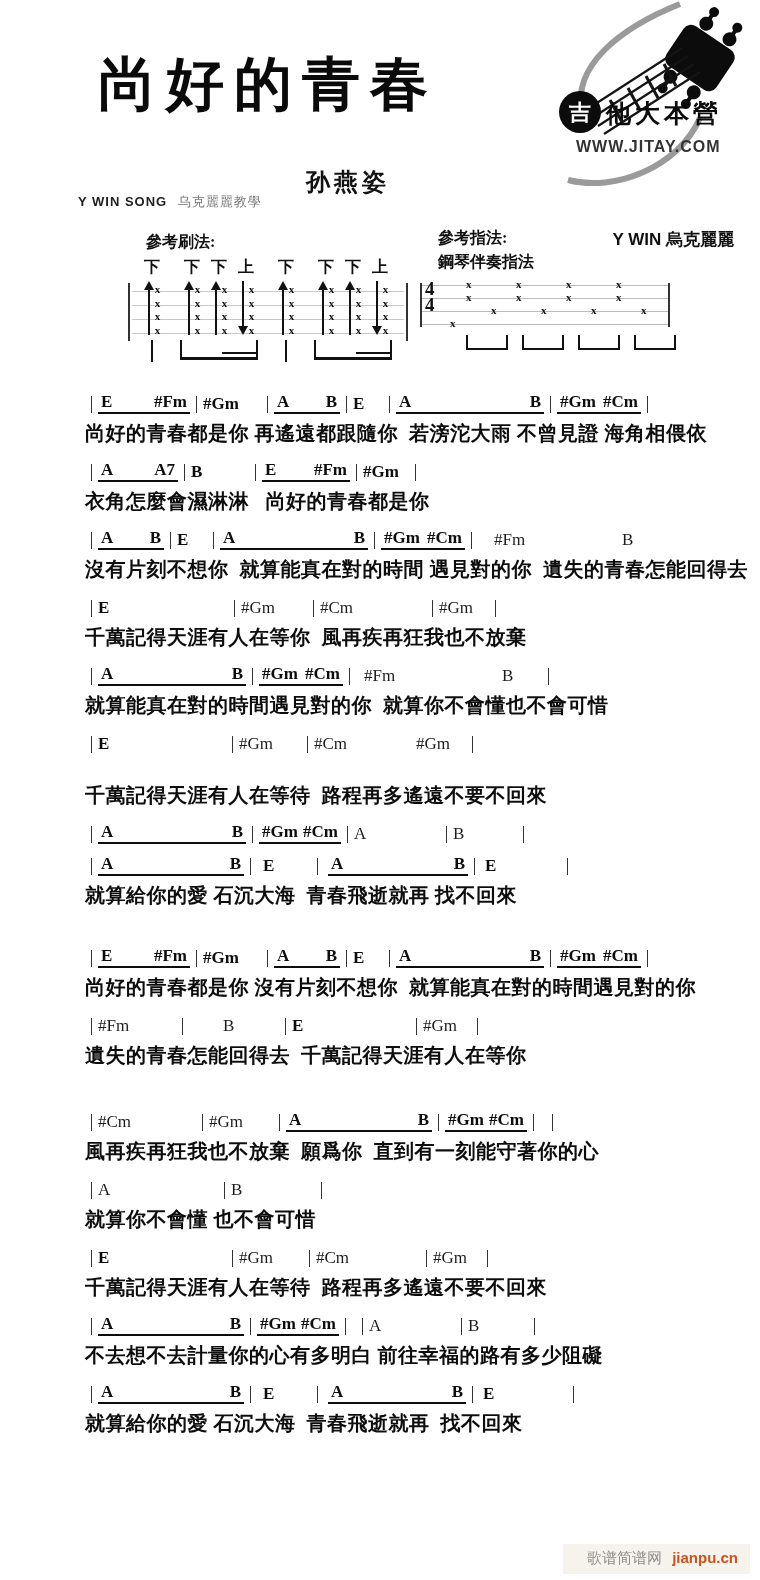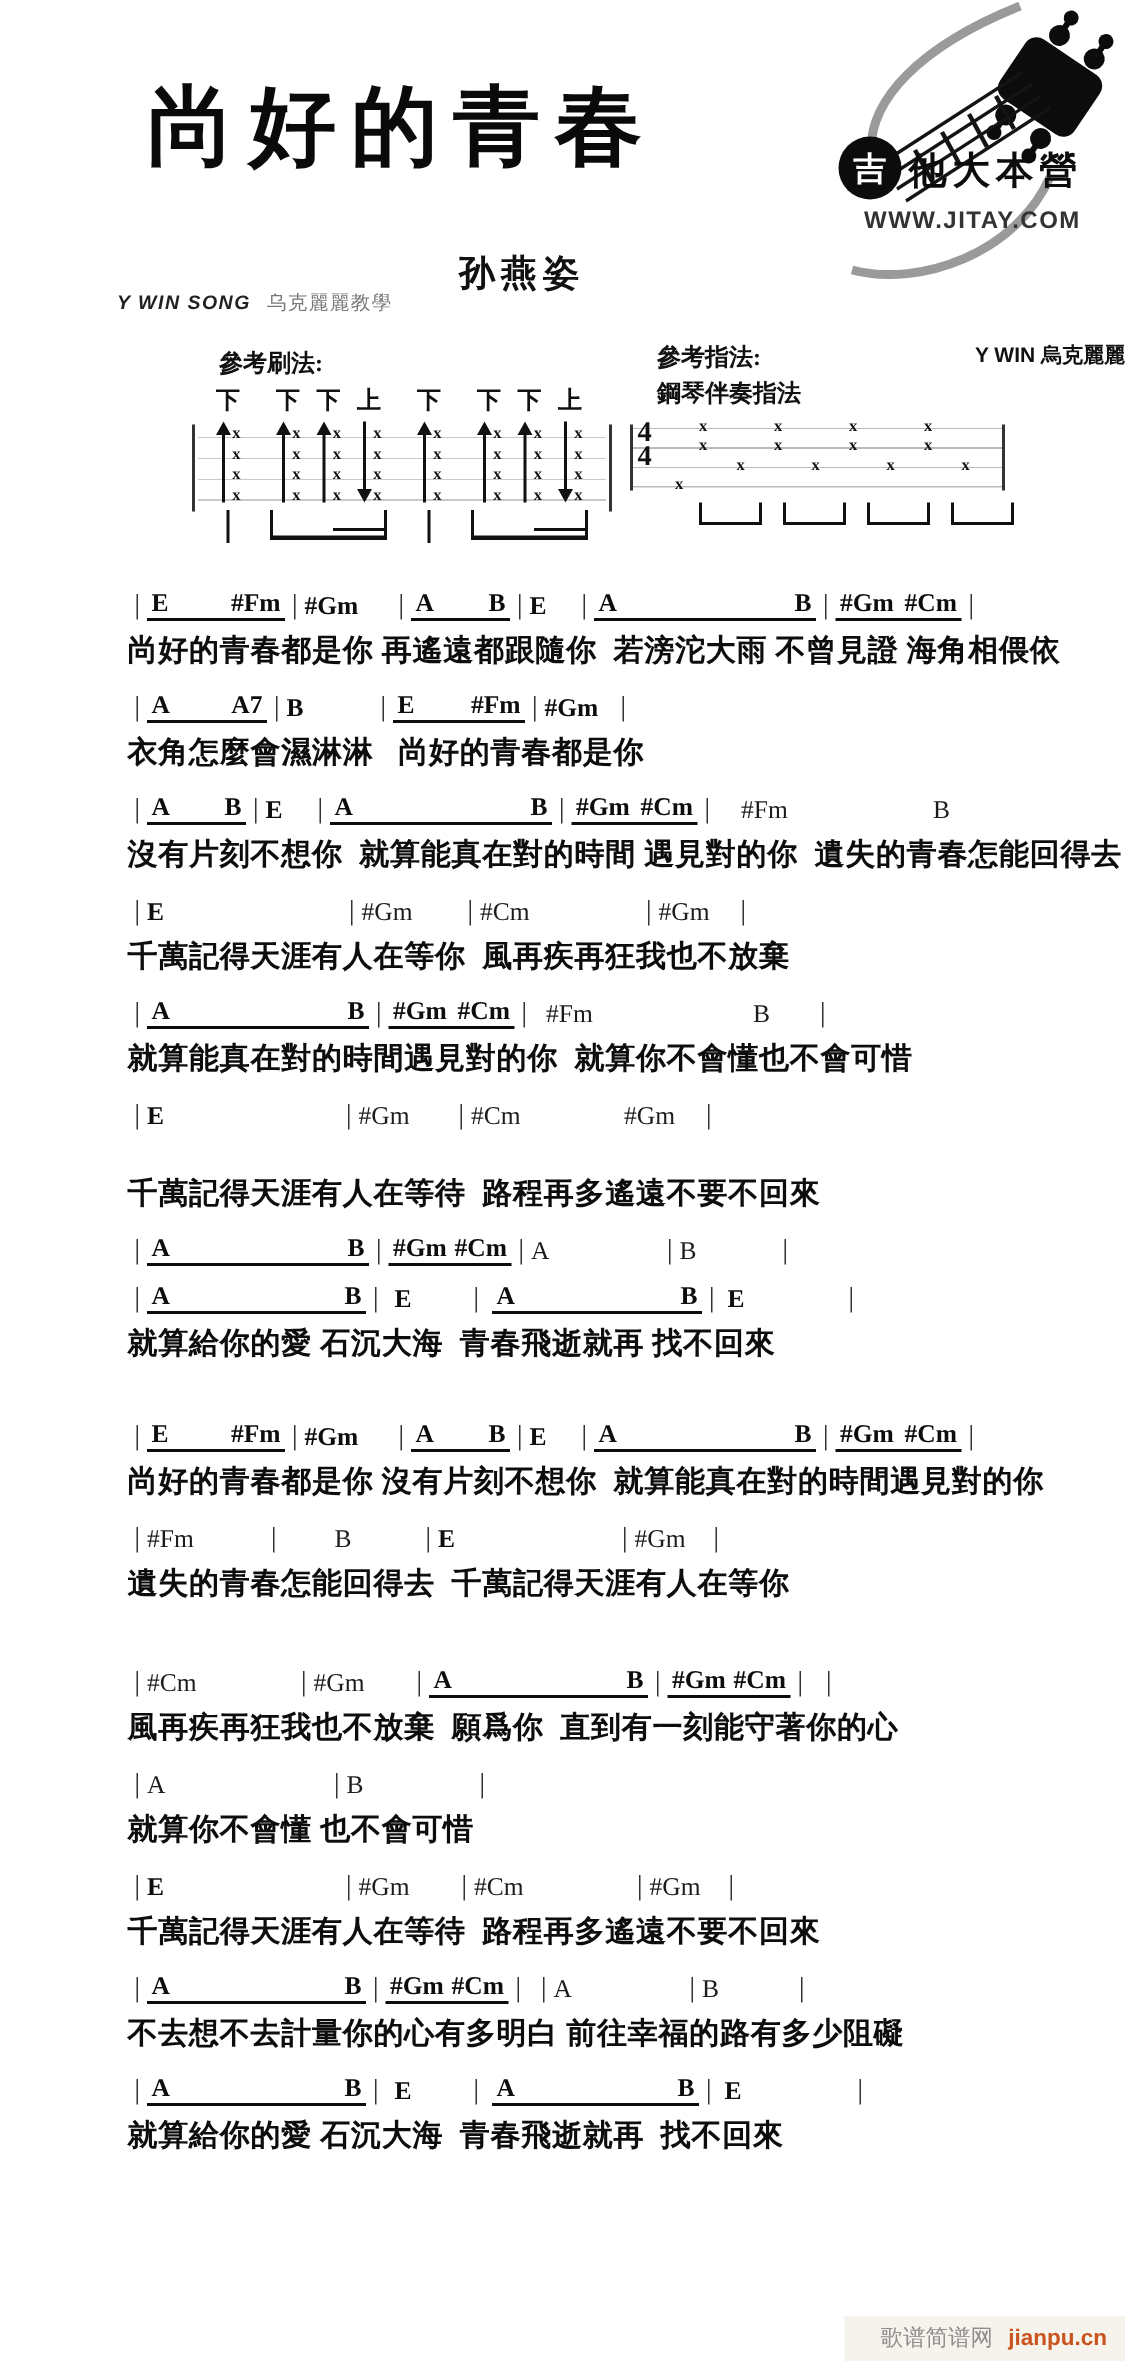--- a/index.html
+++ b/index.html
@@ -6,21 +6,21 @@
   html,body { width:760px; height:1580px; background:#fff; overflow:hidden;
               font-family:"Liberation Sans","DejaVu Sans",sans-serif; color:#111; }
   .page { position:relative; width:760px; height:1580px; background:#fff; }
 
   
   .title { position:absolute; left:98px; top:46px; font-size:58px; font-weight:800;
            letter-spacing:10px; font-family:"DejaVu Sans",sans-serif; color:#0a0a0a; }
   .artist { position:absolute; left:306px; top:166px; font-size:24px; font-weight:700;
             letter-spacing:4px; }
   .credit { position:absolute; left:78px; top:193px; font-size:13px; letter-spacing:1px; }
-  .credit .en { font-weight:700; color:#222;font-style:italic; }
+  .credit .en { font-weight:700; color:#222; }
   .credit .zh { color:#777; margin-left:6px; }
 
   
   .logo { position:absolute; right:0px; top:0px; width:250px; height:195px; }
 
   
   .strum-section { position:absolute; left:128px; top:232px; width:280px; }
   .sec-label { font-family:"Liberation Serif","DejaVu Serif",serif; font-weight:700;
                font-size:16px; margin-left:18px; }
   .strum-diagram { position:relative; margin-top:4px; padding:0 12px; display:flex;
@@ -46,21 +46,21 @@
   .arrow.down .head { bottom:0; border-top:9px solid #111; }
   .xs { display:flex; flex-direction:column; font:700 11px/13.5px "Liberation Serif",serif; margin-top:2px; }
   .beam-stem { width:2px; height:22px; background:#111; margin-top:3px; }
   .beam-bracket { position:relative; height:20px; margin-top:3px; align-self:stretch;
       border-left:2px solid #111; border-right:2px solid #111; border-bottom:3px solid #111; }
   .beam-bracket::after { content:""; position:absolute; right:0; bottom:3px; width:46%;
       height:2px; background:#111; }
 
   
   .fing-section { position:absolute; left:420px; top:228px; width:330px; }
-  .fing-brand { position:absolute; right:0; top:0; font-size:14px; font-weight:700; }
+  .fing-brand { position:absolute; right:16px; top:0; font-size:17px; font-weight:700; }
   .fing-sub { font-family:"Liberation Serif",serif; font-weight:700; font-size:16px;
               margin-left:18px; margin-top:3px; }
   .staff { position:relative; margin-top:12px; margin-left:0; width:250px; height:46px;
       background-image:repeating-linear-gradient(to bottom,#bbb 0,#bbb 1px,transparent 1px,transparent 13px);
       background-size:100% 40px; background-repeat:no-repeat; background-position:0 0; }
   .staff::before, .staff::after { content:""; position:absolute; top:-2px; width:2px;
       height:44px; background:#333; }
   .staff::before { left:0; } .staff::after { right:0; }
   .timesig { position:absolute; left:5px; top:-4px; font-family:"Liberation Serif",serif;
       font-weight:700; font-size:19px; line-height:16px; text-align:center; }

